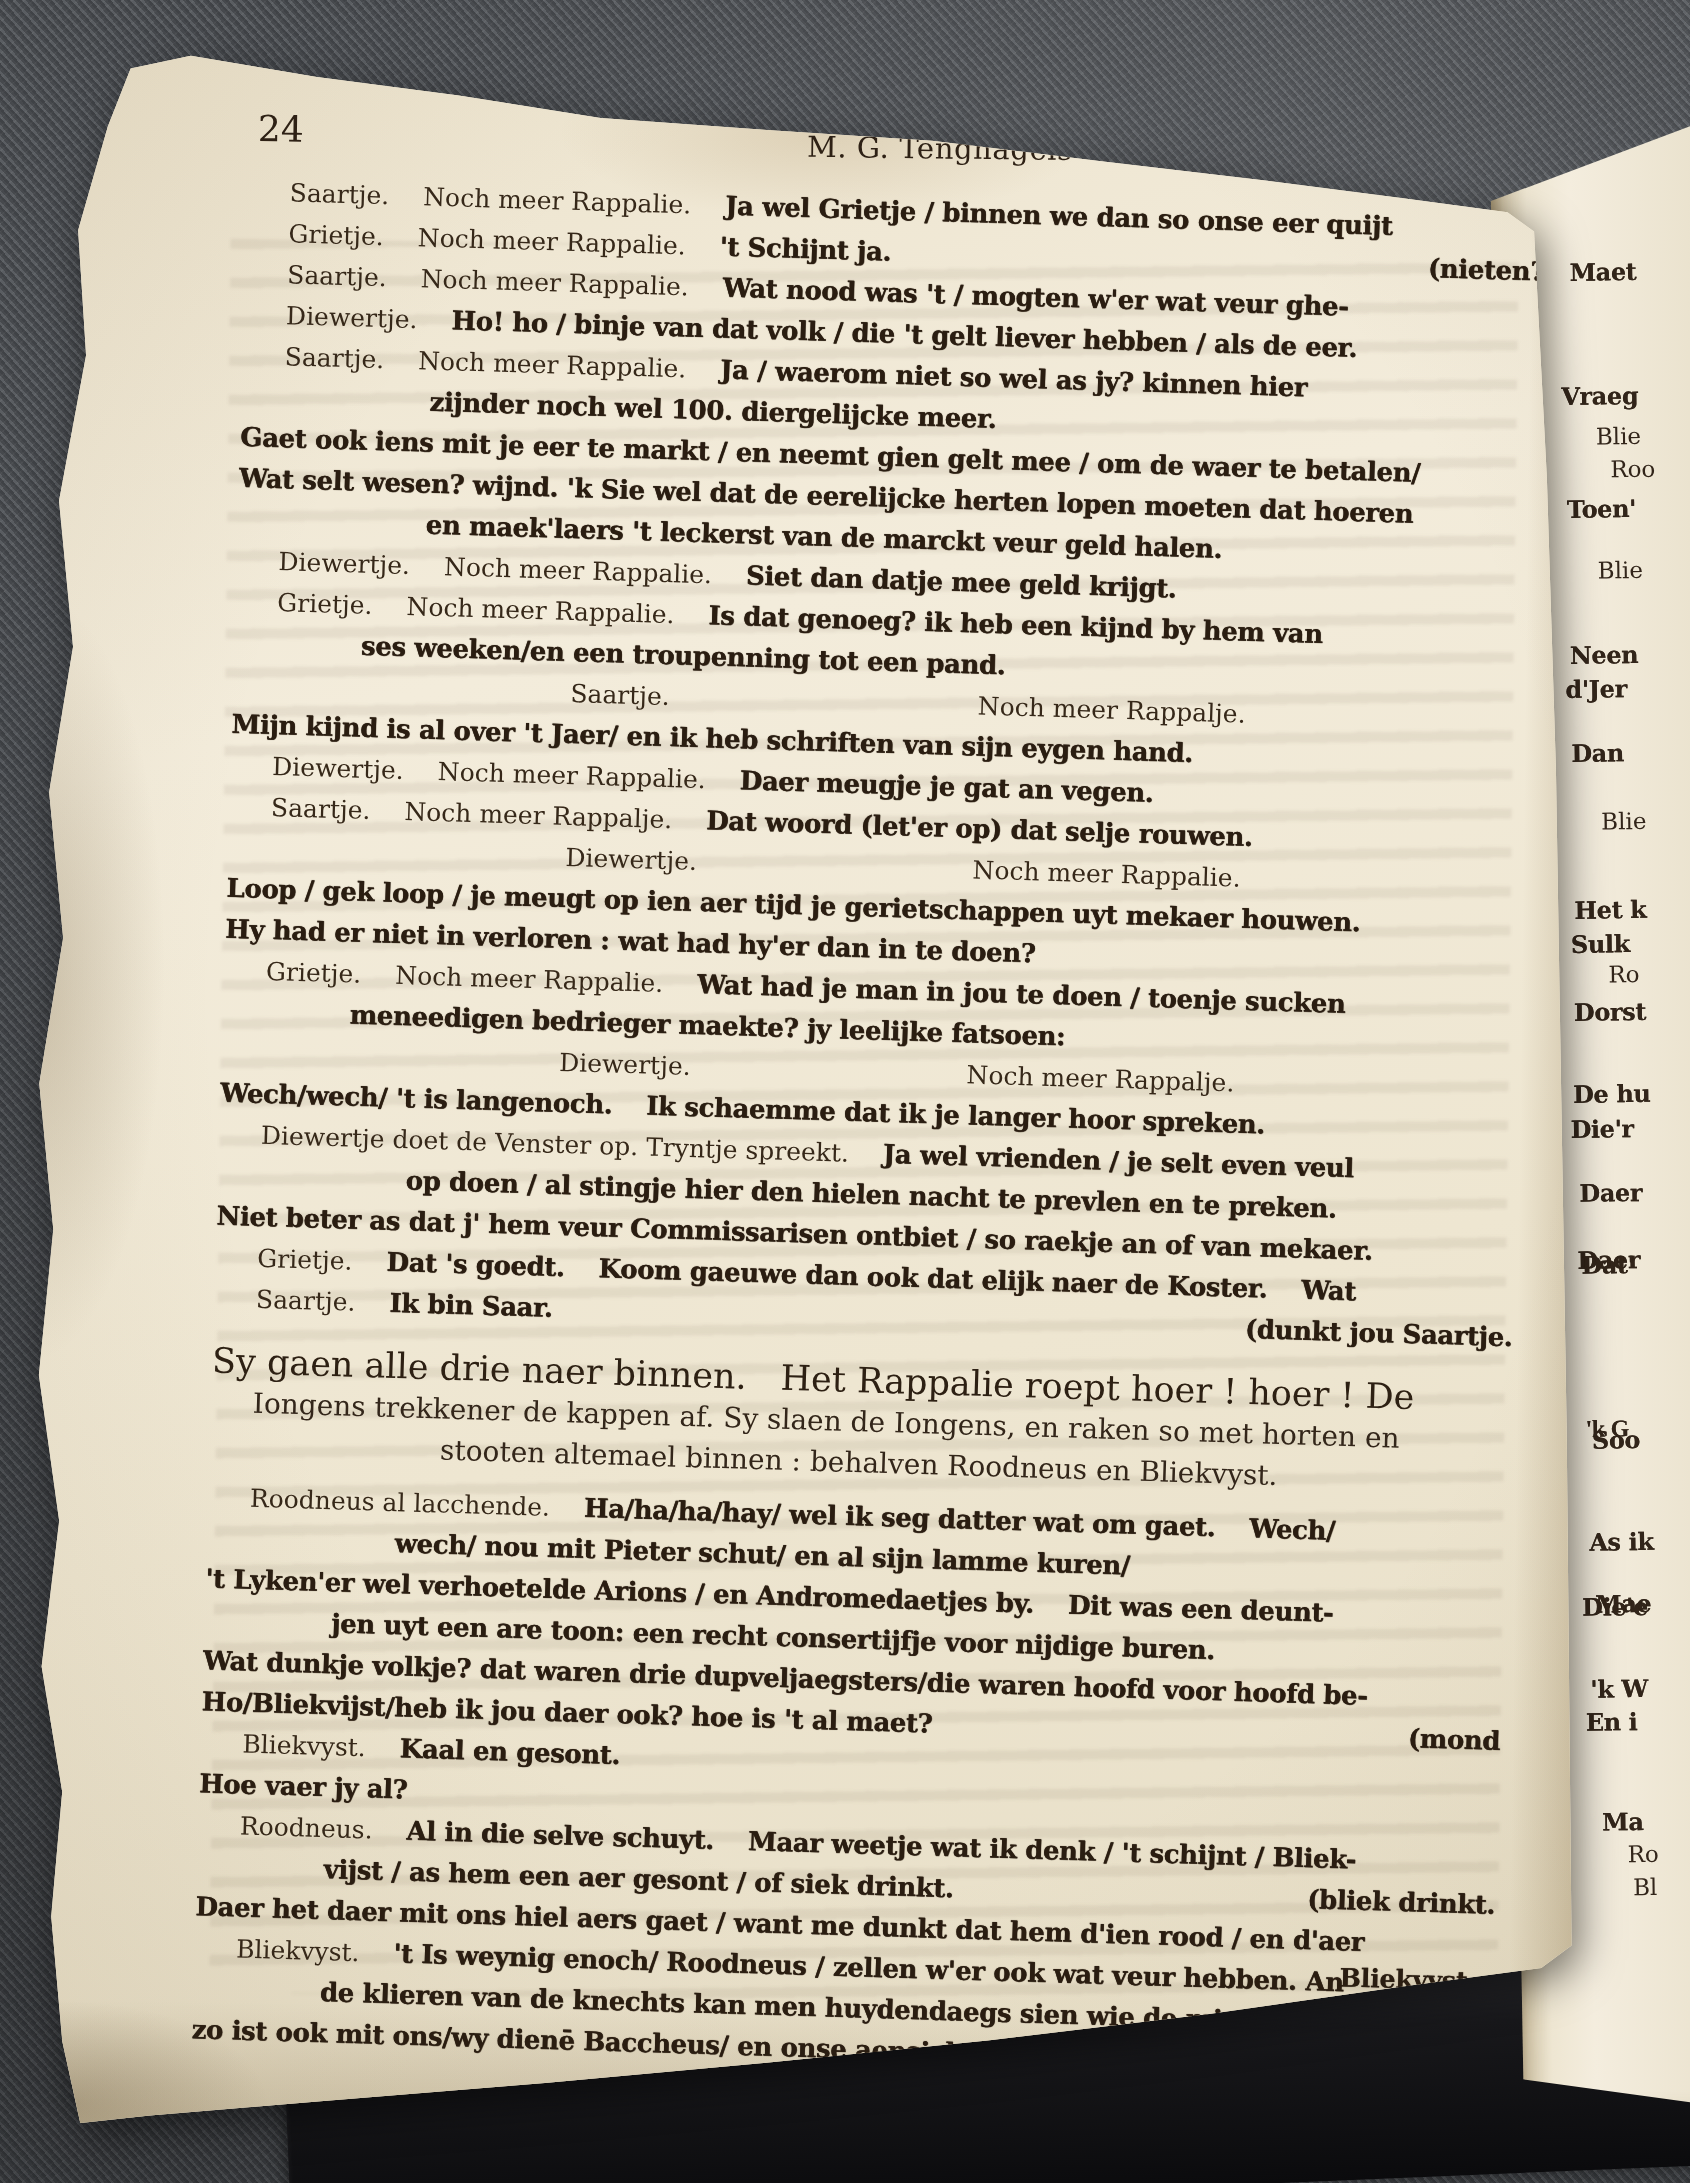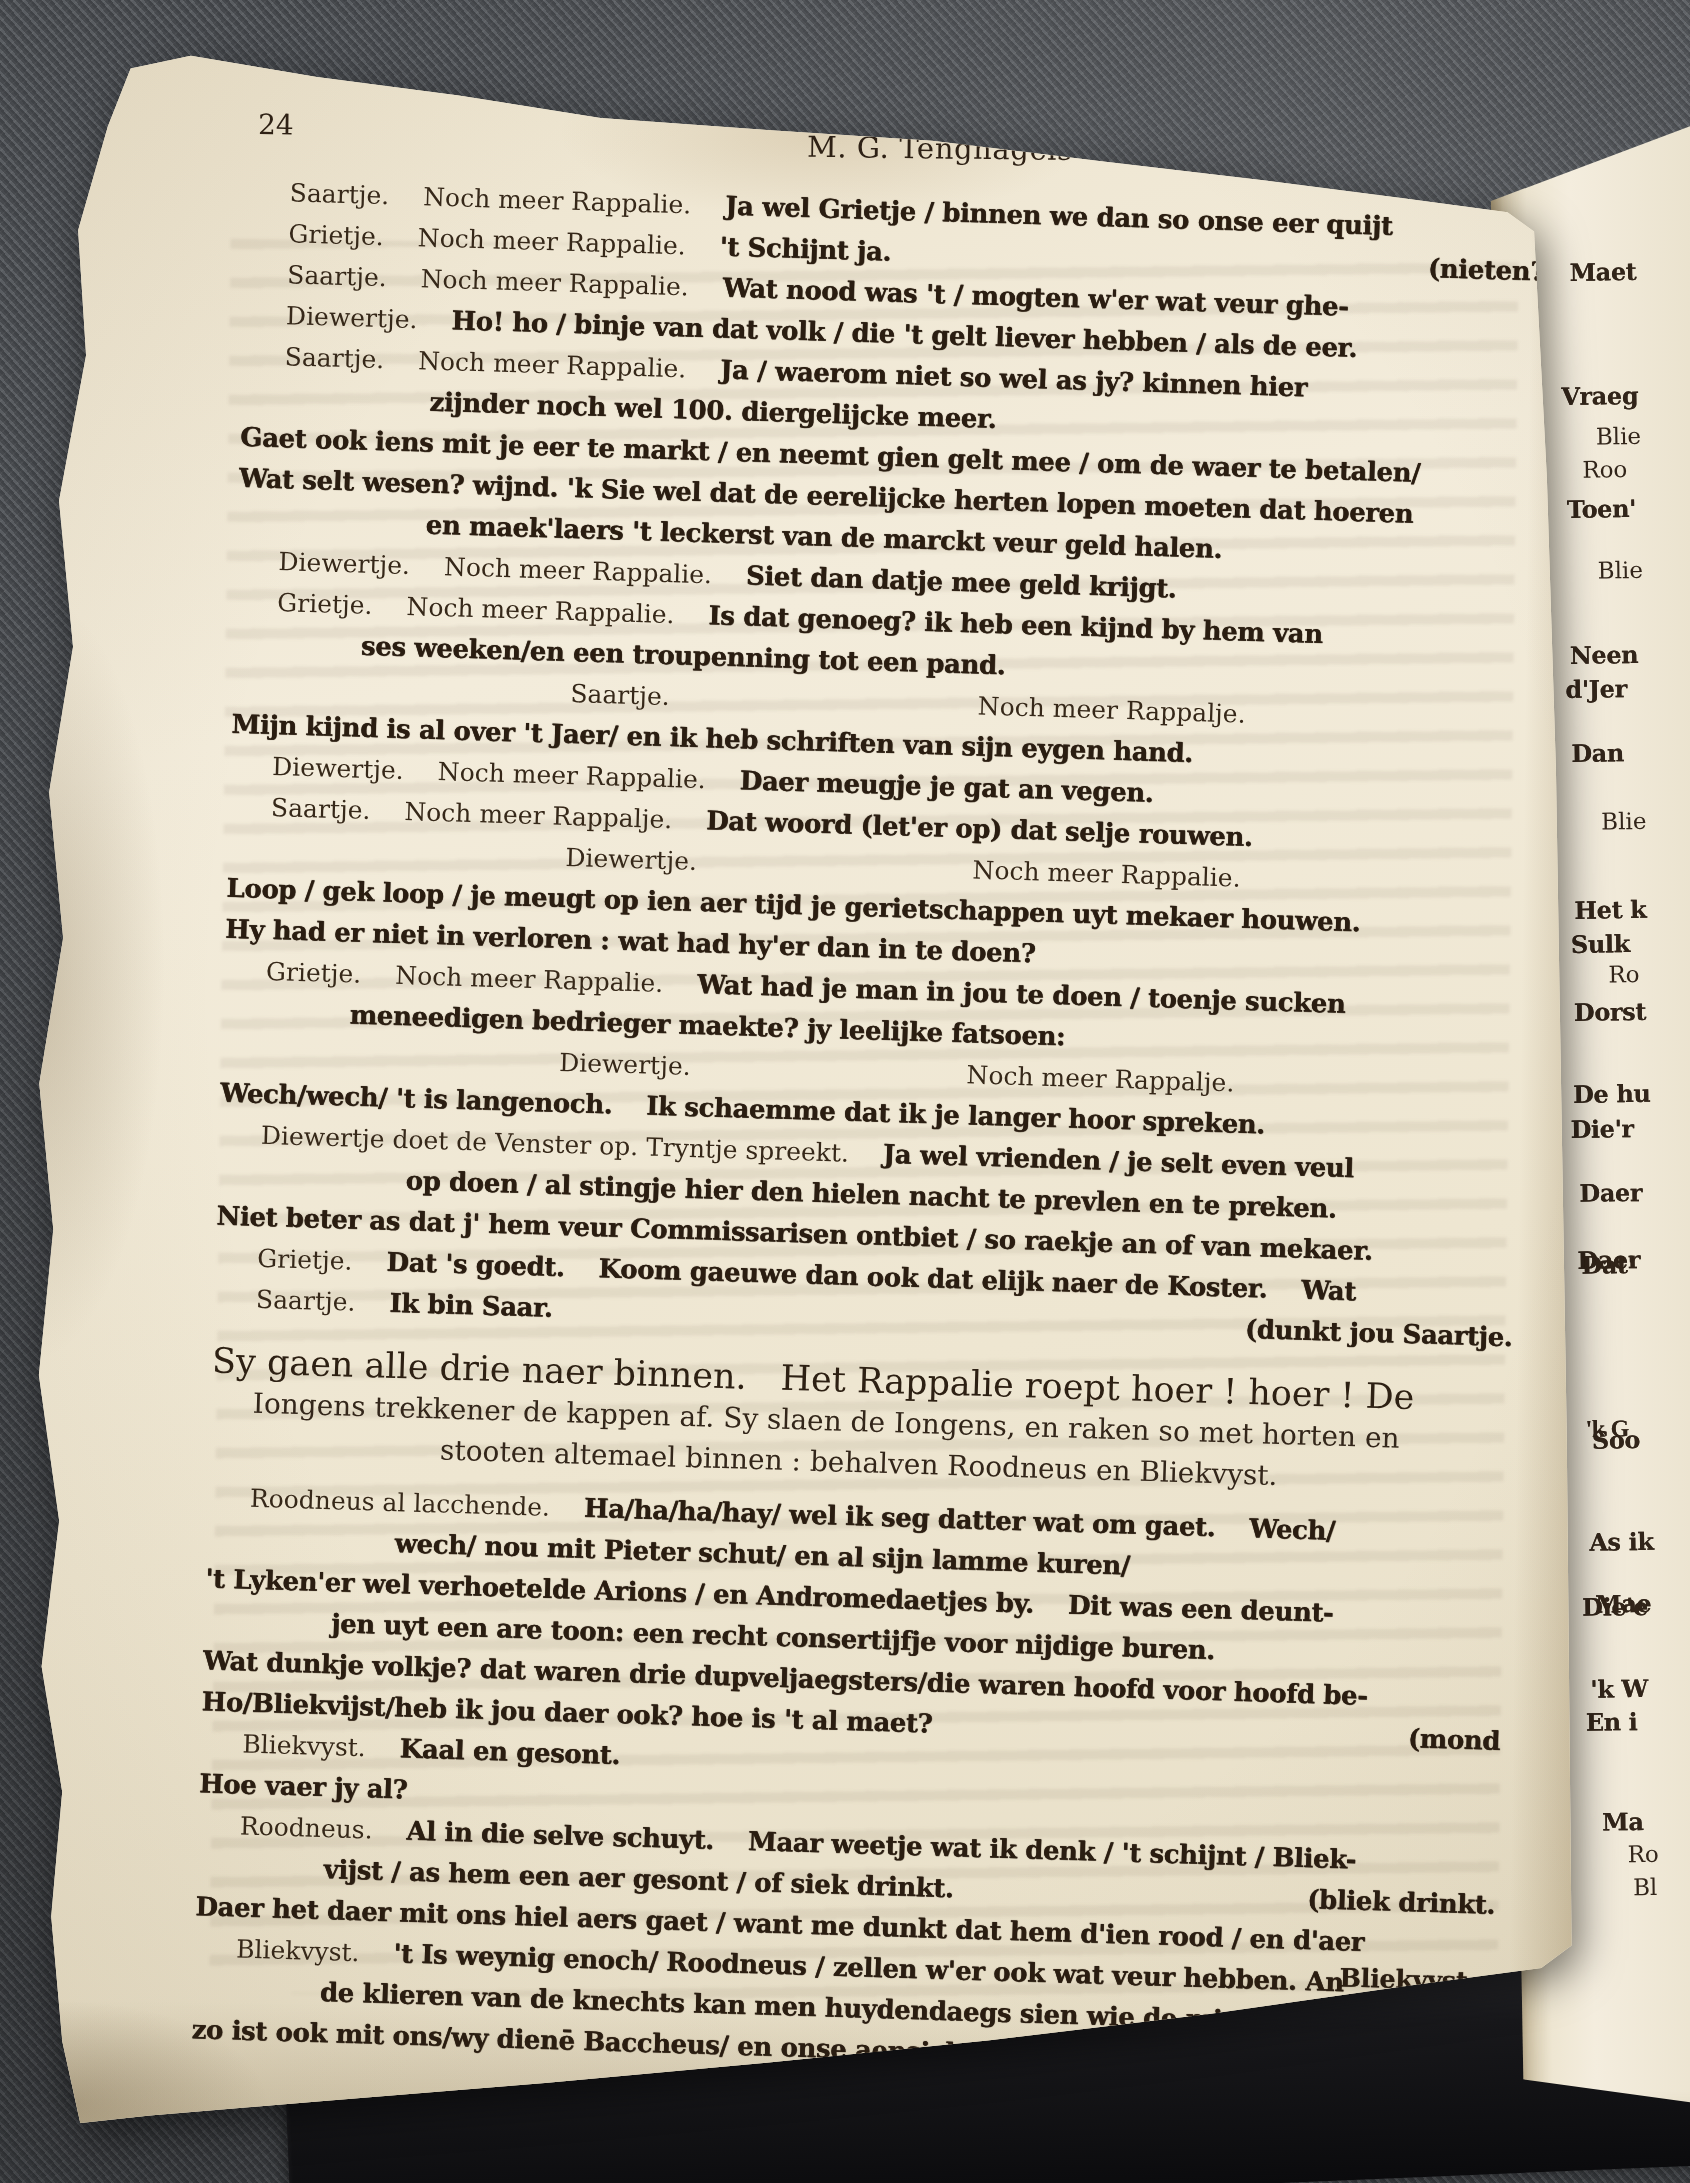--- a/index.html
+++ b/index.html
@@ -57,21 +57,21 @@
       97% 91.6%, 88% 92.6%, 76% 94%, 62% 95.4%, 48% 96.6%, 34% 97.7%, 20% 98.7%, 9% 99.5%, 4.6% 99.9%,
       3.4% 96%, 2.6% 90%, 3.2% 84%, 1.8% 78%, 2.8% 71%, 1.4% 64%, 2.2% 57%, 1.2% 50%,
       2.6% 43%, 1.6% 36%, 3% 29%, 2% 22%, 3.6% 15%, 3% 9%, 4.8% 4%);
   }
   .ghost{
     position:absolute;left:200px;top:194px;right:91px;bottom:134px;
     background:repeating-linear-gradient(178.6deg, rgba(62,46,28,.075) 0 10.3px, transparent 10.3px 39px);
     filter:blur(1.8px);pointer-events:none;
   }
 
-  .page-number{position:absolute;left:226px;top:63px;font-size:28px;color:#2e2115;}
+  .page-number{position:absolute;left:226px;top:63px;font-size:36px;color:#2e2115;}
   .running-title{position:absolute;left:0;right:0;top:78px;padding-left:237px;text-align:center;
     font-size:29px;color:#2e2115;letter-spacing:0.6px;}
 
   .text-block{position:absolute;left:217px;top:126px;width:1299px;
     transform:rotate(1.05deg);transform-origin:0 0;color:#2e2115;}
   .line{display:flex;align-items:baseline;line-height:41px;min-height:41px;white-space:nowrap;}
   .line.center{justify-content:center;}
   .line.split .seg:first-child{margin-left:26%;}
   .line.split .seg:last-child{margin-left:auto;margin-right:22%;}
   .seg + .seg{margin-left:34px;}
@@ -88,21 +88,21 @@
 </style>
 </head>
 <body>
 
 <div class="cover"></div>
 
 <div class="next-page" id="fragments">
     <span class="frag b" style="left: 78px; top: 169px;">Maet</span>
     <span class="frag b" style="left: 68px; top: 293px;">Vraeg</span>
     <span class="frag r" style="left: 102px; top: 335px;">Blie</span>
-    <span class="frag r" style="left: 88px; top: 368px;">Roo</span>
+    <span class="frag r" style="left: 116px; top: 368px;">Roo</span>
     <span class="frag b" style="left: 72px; top: 406px;">Toen'</span>
     <span class="frag r" style="left: 102px; top: 469px;">Blie</span>
     <span class="frag b" style="left: 73px; top: 552px;">Neen</span>
     <span class="frag b" style="left: 68px; top: 586px;">d'Jer</span>
     <span class="frag b" style="left: 73px; top: 650px;">Dan</span>
     <span class="frag r" style="left: 102px; top: 720px;">Blie</span>
     <span class="frag b" style="left: 74px; top: 807px;">Het k</span>
     <span class="frag b" style="left: 70px; top: 841px;">Sulk</span>
     <span class="frag r" style="left: 107px; top: 873px;">Ro</span>
     <span class="frag b" style="left: 72px; top: 909px;">Dorst</span>

